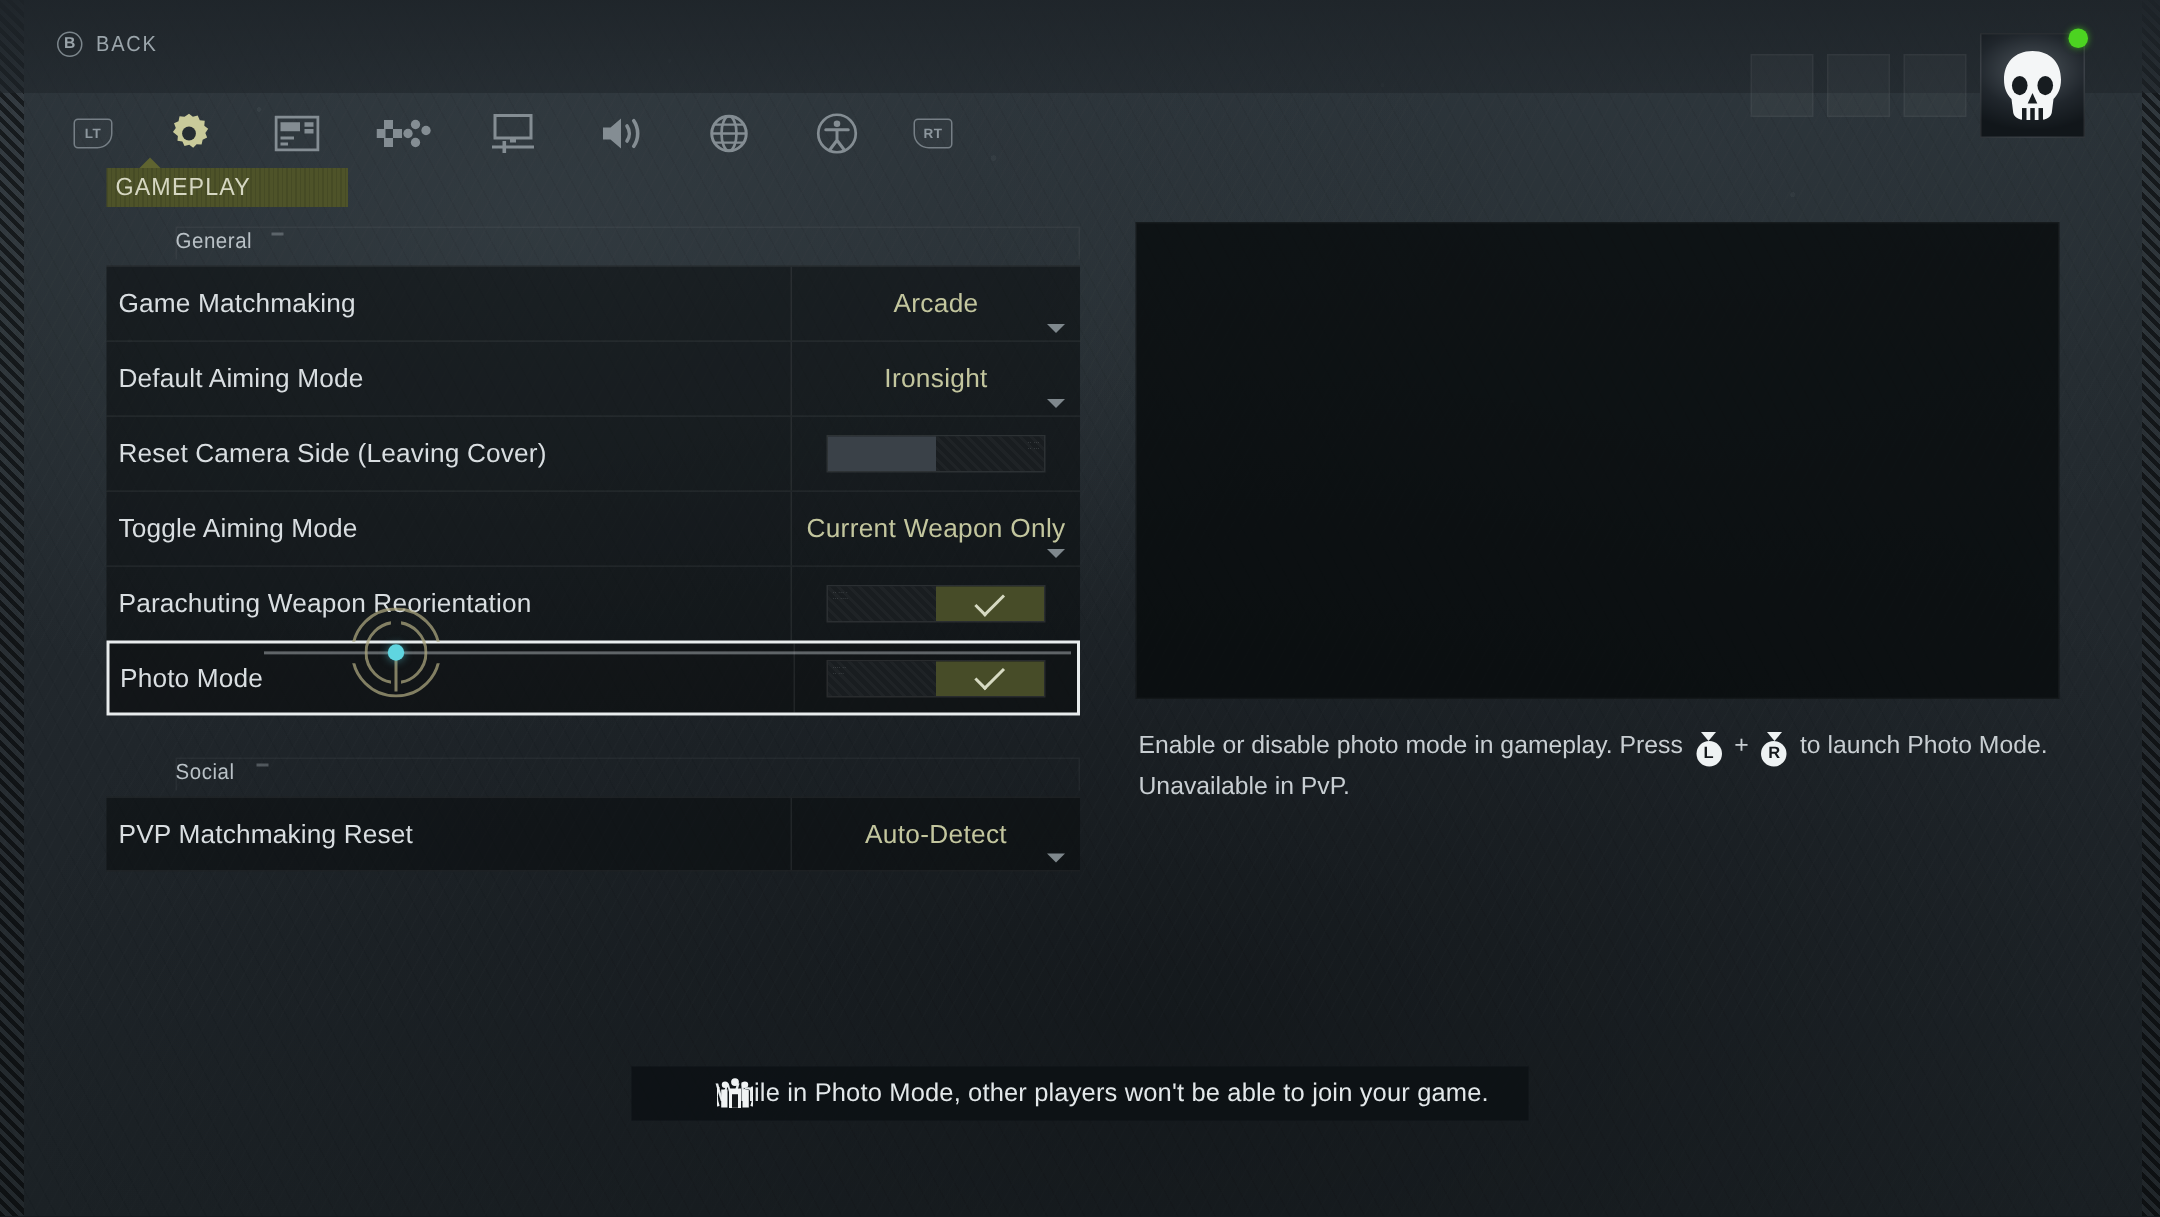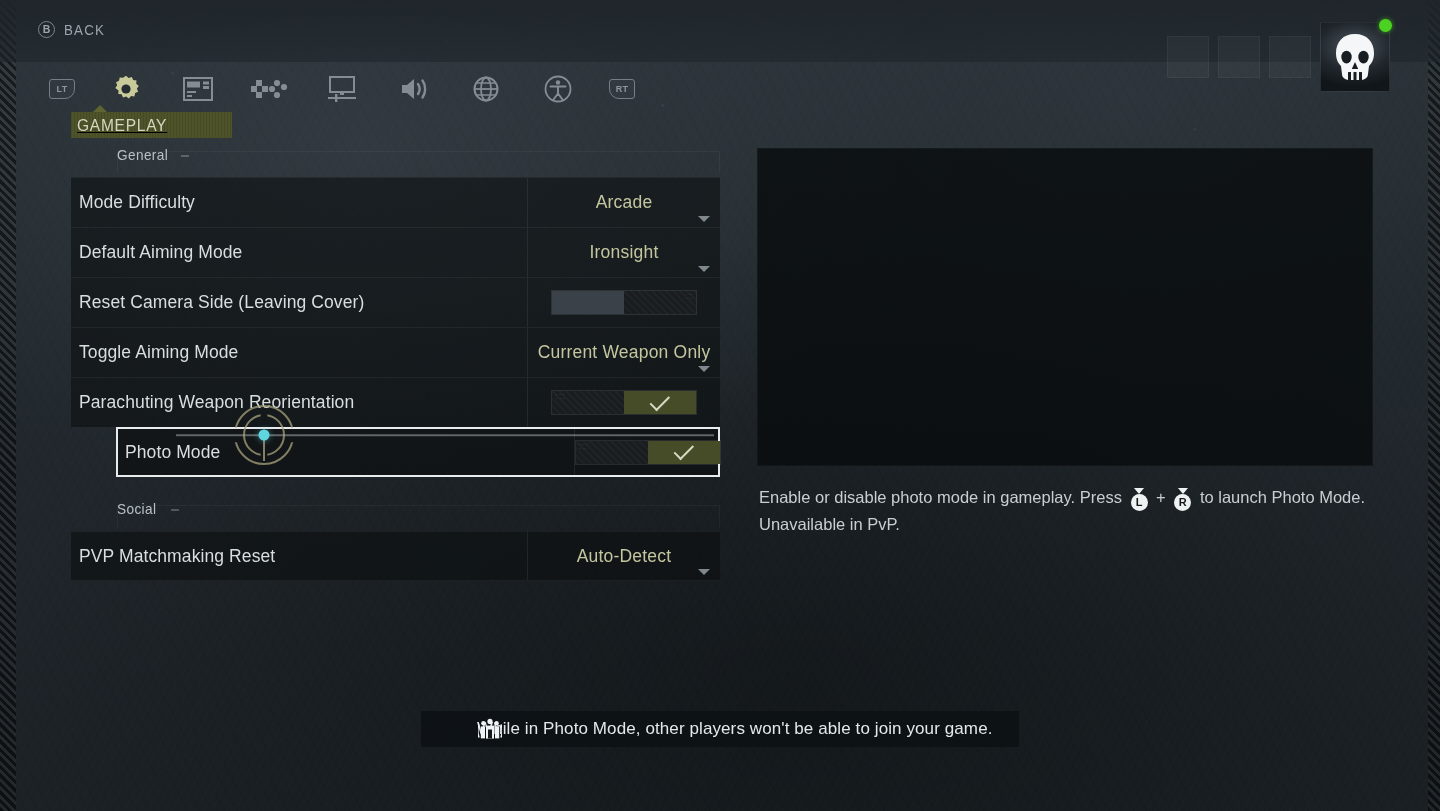--- a/index.html
+++ b/index.html
@@ -135,21 +135,21 @@
     border: 1.6px solid #767f86;
     border-radius: 3px 3px 10px 3px;
     color: #8d979e; font-size: 9px; font-weight: bold;
     display: flex; align-items: center; justify-content: center;
     letter-spacing: .3px;
     background: rgba(255,255,255,0.025);
   }
   .bumper-shape.rt { border-radius: 3px 3px 3px 10px; }
 
   
-  .tab-chip-wrap { position: absolute; left: 71px; top: 112px; text-decoration: underline; }
+  .tab-chip-wrap { position: absolute; left: 71px; top: 112px; }
   .chip-arrow {
     position: absolute; left: 21px; top: -7px;
     width: 0; height: 0;
     border-left: 8px solid transparent;
     border-right: 8px solid transparent;
     border-bottom: 8px solid #5f6430;
   }
   .tab-chip {
     width: 161px; height: 26px;
     background: #4e5329;
@@ -162,21 +162,21 @@
     color: #d6d7c2; font-size: 16.5px; letter-spacing: .8px;
     font-family: "Liberation Sans Narrow", "Liberation Sans", sans-serif;
     transform: scaleX(.94); transform-origin: left center;
   }
 
   
   .settings-list { position: absolute; left: 71px; top: 147px; width: 649px; }
 
   .section-head {
     height: 30px; position: relative;
-    display: flex; align-items: flex-start;
+    display: flex; align-items: center;
     padding-left: 46px; padding-bottom: 2px;
   }
   .section-head .hline {
     position: absolute; left: 46px; right: 0; top: 4px; height: 22px;
     border: 1px solid rgba(255,255,255,0.045);
     border-bottom: none;
   }
   .section-label {
     position: relative; z-index: 2;
     color: #b9c1c6; font-size: 14.5px; letter-spacing: .4px;
@@ -195,21 +195,20 @@
     display: flex; align-items: stretch;
     background: rgba(10,13,15,0.58);
     border-top: 1px solid rgba(255,255,255,0.055);
     cursor: pointer;
   }
   .row:last-child { border-bottom: 1px solid rgba(255,255,255,0.055); }
   .row.selected {
     border: 2px solid #e8eced;
     background: rgba(12,15,17,0.72);
     z-index: 5;
-    margin-left: 45px;
   }
   .row-label {
     flex: 0 0 456px;
     display: flex; align-items: center;
     padding-left: 8px;
     color: #d9dee1; font-size: 17.5px; letter-spacing: .1px;
     font-family: "Liberation Sans Narrow", "Liberation Sans", sans-serif;
   }
   .row.selected .row-label { padding-left: 7px; }
   .row-ctrl {
@@ -469,21 +468,21 @@
 
   <div class="settings-list">
 
     <div class="section-head">
       <div class="hline"></div>
       <div class="tick" style="left:110px"></div>
       <div class="section-label">General</div>
     </div>
 
     <div class="row">
-      <div class="row-label">Mode Difficulty</div>
+      <div class="row-label">Game Matchmaking</div>
       <div class="row-ctrl">
         <span class="ctrl-value">Arcade</span>
         <span class="chevron-down"></span>
       </div>
     </div>
 
     <div class="row">
       <div class="row-label">Default Aiming Mode</div>
       <div class="row-ctrl">
         <span class="ctrl-value">Ironsight</span>

